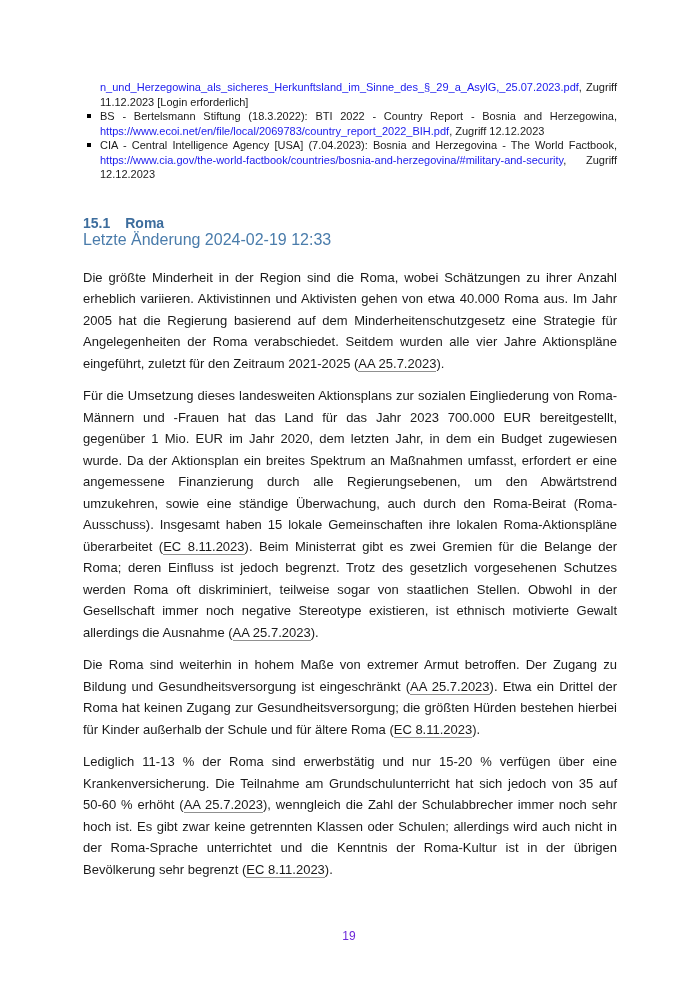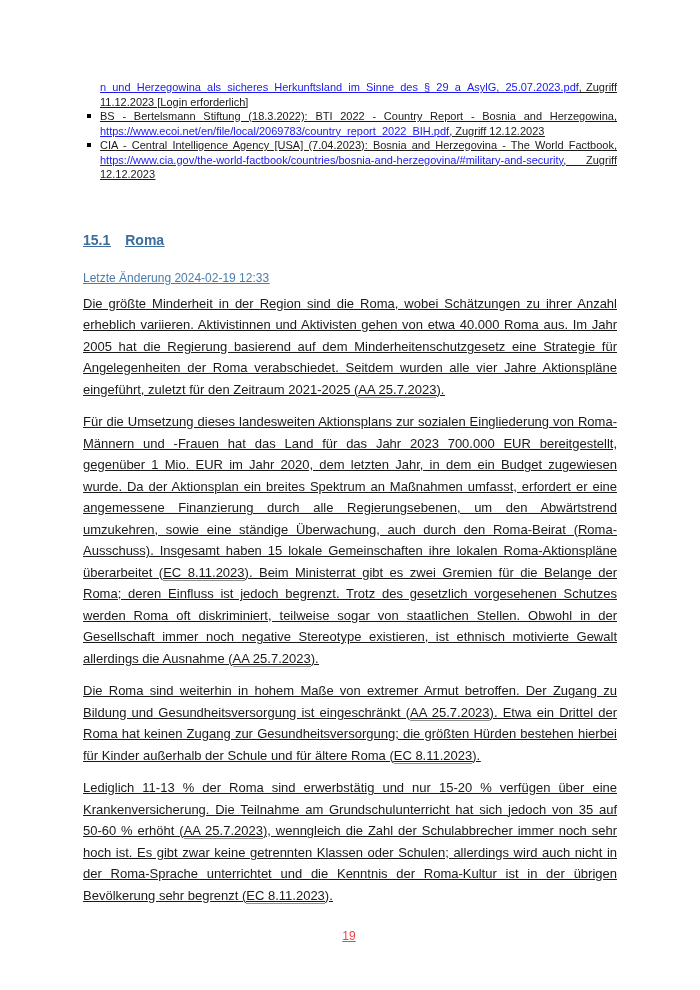--- a/index.html
+++ b/index.html
@@ -1,15 +1,15 @@
 <!DOCTYPE html>
 <html><head>
 <meta charset="utf-8">
 <style>
-  * { margin: 0; padding: 0; box-sizing: border-box; text-decoration: underline; }
+  * { margin: 0; padding: 0; box-sizing: border-box; }
   html, body { background: #ffffff; }
   body {
     width: 700px; height: 990px;
     font-family: "Liberation Sans", "DejaVu Sans", sans-serif;
     color: var(--text, #1a1a1a);
     position: relative;
     overflow: hidden;
   }
   .page {
     position: relative;
@@ -38,51 +38,51 @@
     left: 4px; top: 5px;
     width: 4px; height: 4px;
     background: #000;
   }
   .link {
     color: var(--link, #1a1aee);
     cursor: pointer;
   }
   
   .sec-heading {
-    margin-top: 50px;
+    margin-top: 33px;
     font-size: 14px;
     font-weight: bold;
     color: var(--heading, #3d6d9d);
   }
   .sec-num { margin-right: 15px; }
   .last-change {
-    margin-top: 23px;
-    font-size: 12px;
+    margin-top: 0;
+    font-size: 16px;
     color: var(--lastchange, #4a7cab);
   }
   
-  .paras { margin-top: 8px; }
+  .paras { margin-top: 18px; }
   .para {
     font-size: 13px;
     line-height: 21.5px;
     text-align: justify;
     margin-bottom: 11px;
   }
   .ref {
     border-bottom: 1px solid #909090;
     cursor: pointer;
   }
   
   .footer {
     position: absolute;
     left: 0; right: 2px;
     bottom: 47px;
     text-align: center;
     font-size: 12px;
-    color: #ef4444;
+    color: #6d28d9;
   }
 </style>
 </head>
 <body style="--heading: #3d6d9d; --lastchange: #4a7cab; --link: #1a1aee; --text: #1a1a1a;">
 
 <div class="page">
 
   <div class="bib">
     <div class="bib-cont"><span class="link">n_und_Herzegowina_als_sicheres_Herkunftsland_im_Sinne_des_§_29_a_AsylG,_25.07.2023.pdf</span><span>, Zugriff 11.12.2023 [Login erforderlich]</span></div>
     <div>

